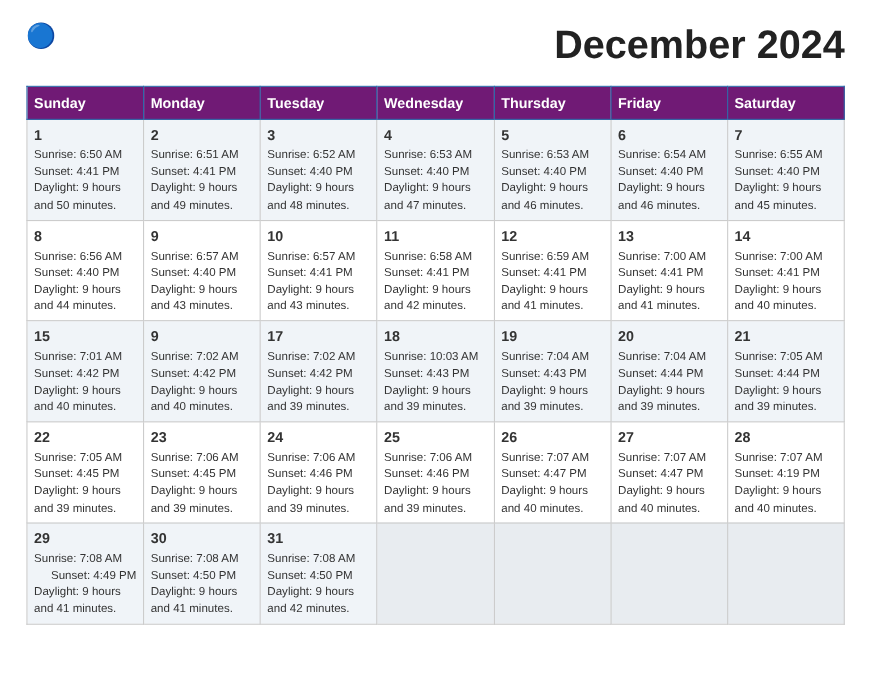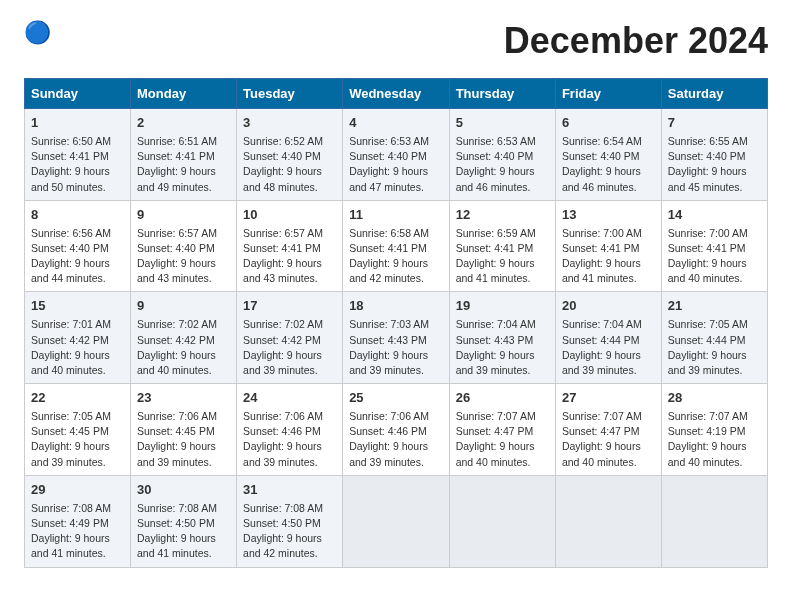--- a/index.html
+++ b/index.html
@@ -44,21 +44,21 @@
     .calendar-subtitle {
       font-size: 16px;
       color: #555;
     }
     table {
       width: 100%;
       border-collapse: collapse;
       font-size: 11px;
     }
     thead tr th {
-      background-color: #0369a1;
+      background-color: #701a75;
       color: #fff;
       font-size: 13px;
       font-weight: bold;
       padding: 7px 6px;
       text-align: left;
       border: 1px solid #2e69a8;
     }
     tbody tr td {
       vertical-align: top;
       padding: 5px 6px;
@@ -232,21 +232,21 @@
         </td>
         <td>
           <span class="day-num">17</span>
           <span style="display: block;">Sunrise: 7:02 AM</span>
           <span style="display: block;">Sunset: 4:42 PM</span>
           <span style="display: block;">Daylight: 9 hours</span>
           <span style="display: block;">and 39 minutes.</span>
         </td>
         <td>
           <span class="day-num">18</span>
-          <span style="display: block;">Sunrise: 7:03 AM</span>
+          <span style="display: block;">Sunrise: 10:03 AM</span>
           <span style="display: block;">Sunset: 4:43 PM</span>
           <span style="display: block;">Daylight: 9 hours</span>
           <span style="display: block;">and 39 minutes.</span>
         </td>
         <td>
           <span class="day-num">19</span>
           <span style="display: block;">Sunrise: 7:04 AM</span>
           <span style="display: block;">Sunset: 4:43 PM</span>
           <span style="display: block;">Daylight: 9 hours</span>
           <span style="display: block;">and 39 minutes.</span>
@@ -314,21 +314,21 @@
           <span style="display: block;">Sunrise: 7:07 AM</span>
           <span style="display: block;">Sunset: 4:19 PM</span>
           <span style="display: block;">Daylight: 9 hours</span>
           <span style="display: block;">and 40 minutes.</span>
         </td>
       </tr>
       <tr>
         <td>
           <span class="day-num">29</span>
           <span style="display: block;">Sunrise: 7:08 AM</span>
-          <span style="display: block;">Sunset: 4:49 PM</span>
+          <span style="display: block; text-align: right;">Sunset: 4:49 PM</span>
           <span style="display: block;">Daylight: 9 hours</span>
           <span style="display: block;">and 41 minutes.</span>
         </td>
         <td>
           <span class="day-num">30</span>
           <span style="display: block;">Sunrise: 7:08 AM</span>
           <span style="display: block;">Sunset: 4:50 PM</span>
           <span style="display: block;">Daylight: 9 hours</span>
           <span style="display: block;">and 41 minutes.</span>
         </td>

